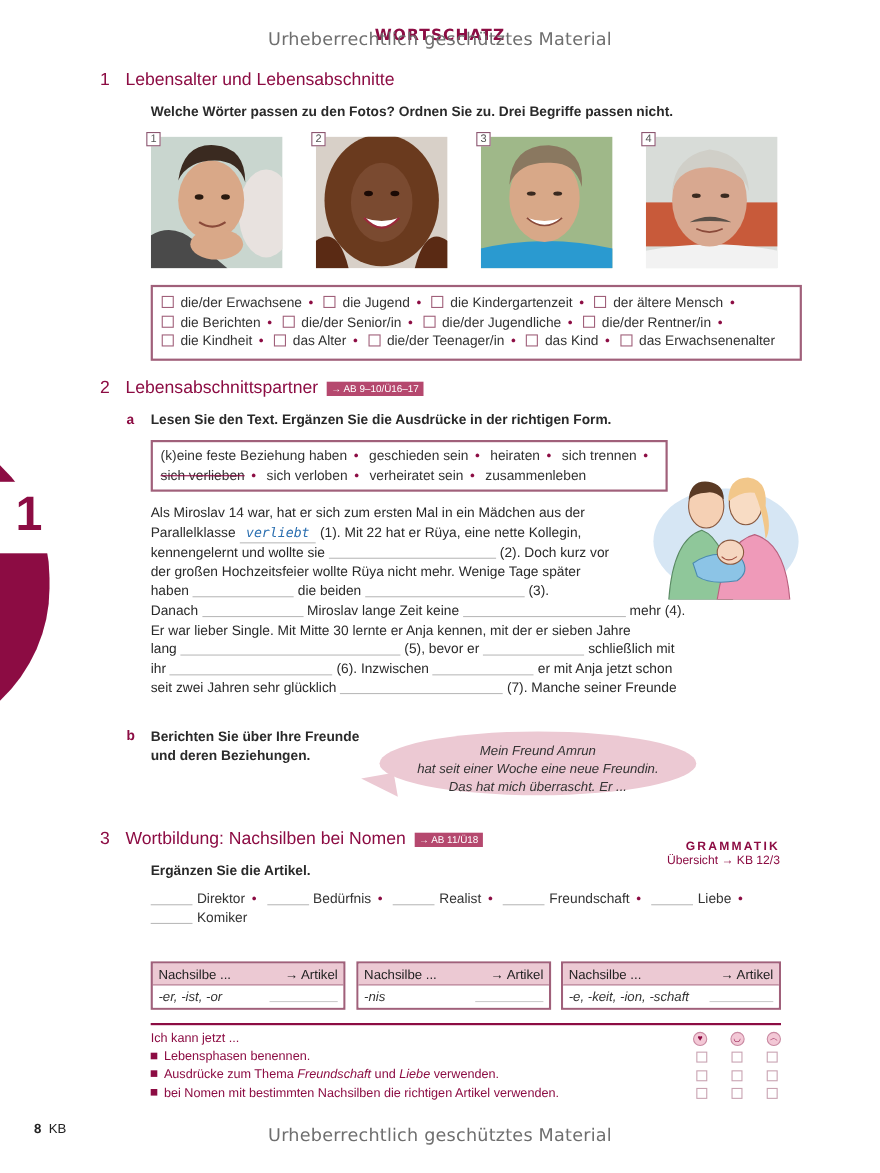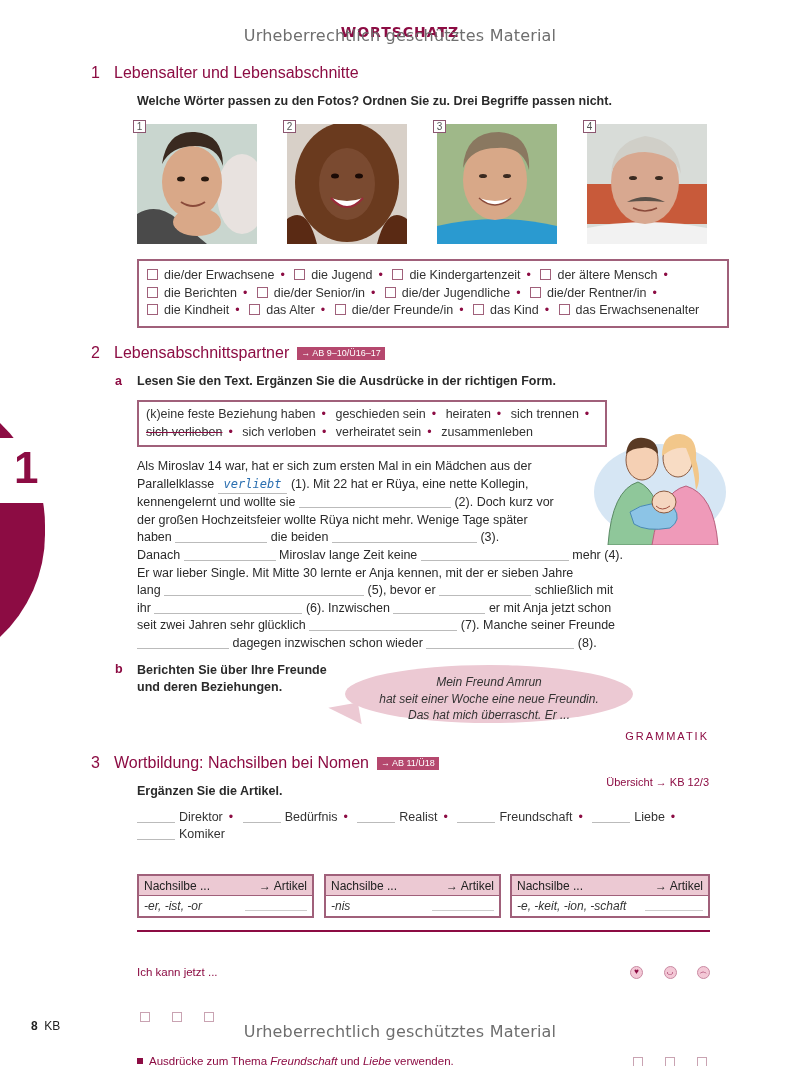--- a/index.html
+++ b/index.html
@@ -33,34 +33,34 @@
   .blank { display: inline-block; border-bottom: 1px solid #bbb; height: 12px; vertical-align: -2px; }
   .handwrite { font-family: "DejaVu Sans Mono", monospace; color: #2b6fb0; font-size: 12px; font-style: italic; padding: 0 6px; border-bottom: 1px solid #bbb; display: inline-block; }
 
   .side-tab { position: absolute; left: -110px; top: 380px; width: 155px; height: 300px; border-radius: 0 160px 160px 0 / 0 150px 150px 0; background: #8c0c43; overflow: hidden; }
   .side-band { position: absolute; left: 0; top: 438px; width: 50px; height: 65px; background: #fff; }
   .side-num { position: absolute; left: 14px; top: 443px; font-family: "Liberation Sans", sans-serif; font-weight: bold; font-size: 44px; color: #8c0c43; }
 
   .bubble { position: absolute; left: 345px; top: 665px; width: 288px; height: 58px; border-radius: 50%; background: #ecc9d3; font-family: "Liberation Sans", sans-serif; font-style: italic; font-size: 12px; text-align: center; color: #333; line-height: 16.5px; padding-top: 9px; }
   .bubble-tail { position: absolute; left: 330px; top: 705px; width: 0; height: 0; border-left: 30px solid transparent; border-top: 22px solid #ecc9d3; transform: rotate(-10deg); }
 
-  .grammatik { position: absolute; right: 91px; top: 730px; font-family: "Liberation Sans", sans-serif; font-weight: normal; font-size: 11px; letter-spacing: 2px; color: #8c0c43; }
+  .grammatik { position: absolute; right: 91px; top: 764px; font-family: "Liberation Sans", sans-serif; font-weight: bold; font-size: 11px; letter-spacing: 2px; color: #8c0c43; }
   .uebersicht { position: absolute; right: 91px; top: 776px; font-family: "Liberation Sans", sans-serif; font-size: 11px; color: #8c0c43; }
 
   .article-list { position: absolute; left: 137px; top: 809px; width: 560px; font-family: "Liberation Sans", sans-serif; font-size: 12.5px; line-height: 17.3px; color: #333; }
   .art-blank { display: inline-block; width: 38px; border-bottom: 1px solid #bbb; height: 12px; margin-right: 4px; vertical-align: -2px; }
 
   .suffix-table { position: absolute; top: 874px; border: 2px solid #a0607a; font-family: "Liberation Sans", sans-serif; font-size: 12px; }
   .suffix-head { background: #ecc9d3; padding: 3px 5px; height: 20px; display: flex; justify-content: space-between; color: #222; border-bottom: 1px solid #a0607a; }
   .suffix-row { padding: 3px 5px; height: 20px; font-style: italic; color: #333; display: flex; justify-content: space-between; background: #fff; }
   .suffix-line { display: inline-block; width: 62px; border-bottom: 1px solid #ccc; height: 12px; }
 
   .cando-rule { position: absolute; left: 137px; top: 930px; width: 573px; height: 2px; background: #8c0c43; }
   .cando { position: absolute; left: 137px; top: 936px; width: 573px; font-family: "Liberation Sans", sans-serif; font-size: 11.5px; color: #8c0c43; line-height: 16.7px; }
-  .cando-row { display: flex; align-items: center; height: 16.7px; margin-top: 28px; }
+  .cando-row { display: flex; align-items: center; height: 16.7px; }
   .cando-text { flex: 1; }
   .bullet { display: inline-block; width: 6px; height: 6px; background: #8c0c43; margin-right: 6px; vertical-align: 1px; }
   .cando-cells { display: flex; width: 80px; justify-content: space-between; }
   .sm-cb { width: 10px; height: 10px; border: 1px solid #c9a3b2; display: inline-block; margin: 0 3px; }
   .smiley { width: 13px; height: 13px; border-radius: 50%; background: #f3c8d6; border: 1px solid #c98aa2; display: inline-flex; align-items: center; justify-content: center; font-size: 8px; color: #8c0c43; line-height: 1; }
 
   .page-num { position: absolute; left: 31px; top: 1019px; font-family: "Liberation Sans", sans-serif; font-size: 12px; color: #222; }
 </style>
 </head>
 <body>
@@ -146,21 +146,21 @@
   </div>
   <div>
     <span class="cb"></span><span>die Berichten</span><span class="dot">•</span>
     <span class="cb"></span><span>die/der Senior/in</span><span class="dot">•</span>
     <span class="cb"></span><span>die/der Jugendliche</span><span class="dot">•</span>
     <span class="cb"></span><span>die/der Rentner/in</span><span class="dot">•</span>
   </div>
   <div>
     <span class="cb"></span><span>die Kindheit</span><span class="dot">•</span>
     <span class="cb"></span><span>das Alter</span><span class="dot">•</span>
-    <span class="cb"></span><span>die/der Freunde/in</span><span class="dot">•</span>
+    <span class="cb"></span><span>die/der Teenager/in</span><span class="dot">•</span>
     <span class="cb"></span><span>das Kind</span><span class="dot">•</span>
     <span class="cb"></span><span>das Erwachsenenalter</span>
   </div>
 </div>
 
 <div class="sec-title" style="top:344px;">
   <span class="sec-num">2</span>
   <span>Lebensabschnittspartner</span>
   <span class="ref-tag">→ AB 9–10/Ü16–17</span>
 </div>
@@ -238,26 +238,20 @@
     <span class="blank" style="width:148px;"></span>
     <span>(6). Inzwischen</span>
     <span class="blank" style="width:92px;"></span>
     <span>er mit Anja jetzt schon</span>
   </div>
   <div>
     <span>seit zwei Jahren sehr glücklich</span>
     <span class="blank" style="width:148px;"></span>
     <span>(7). Manche seiner Freunde</span>
   </div>
-  <div>
-    <span class="blank" style="width:92px;"></span>
-    <span>dagegen inzwischen schon wieder</span>
-    <span class="blank" style="width:148px;"></span>
-    <span>(8).</span>
-  </div>
 </div>
 
 <div class="sub-letter" style="left:115px; top:662px;">b</div>
 <div class="instruction" style="left:137px; top:662px; line-height:17px;">
   <div>Berichten Sie über Ihre Freunde</div>
   <div>und deren Beziehungen.</div>
 </div>
 <div class="bubble-tail"></div>
 <div class="bubble">
   <div>Mein Freund Amrun</div>
@@ -322,20 +316,21 @@
 <div class="cando">
   <div class="cando-row">
     <span class="cando-text">Ich kann jetzt ...</span>
     <span class="cando-cells">
       <span class="smiley">♥</span>
       <span class="smiley">◡</span>
       <span class="smiley">︵</span>
     </span>
   </div>
   <div class="cando-row">
+    <span class="cando-text"><span class="bullet"></span><span>Lebensphasen benennen.</span></span>
     <span class="cando-cells">
         <span class="sm-cb"></span>
         <span class="sm-cb"></span>
         <span class="sm-cb"></span>
       </span>
   </div>
   <div class="cando-row">
     <span class="cando-text"><span class="bullet"></span><span>Ausdrücke zum Thema </span><i>Freundschaft</i><span> und </span><i>Liebe</i><span> verwenden.</span></span>
     <span class="cando-cells">
         <span class="sm-cb"></span>

